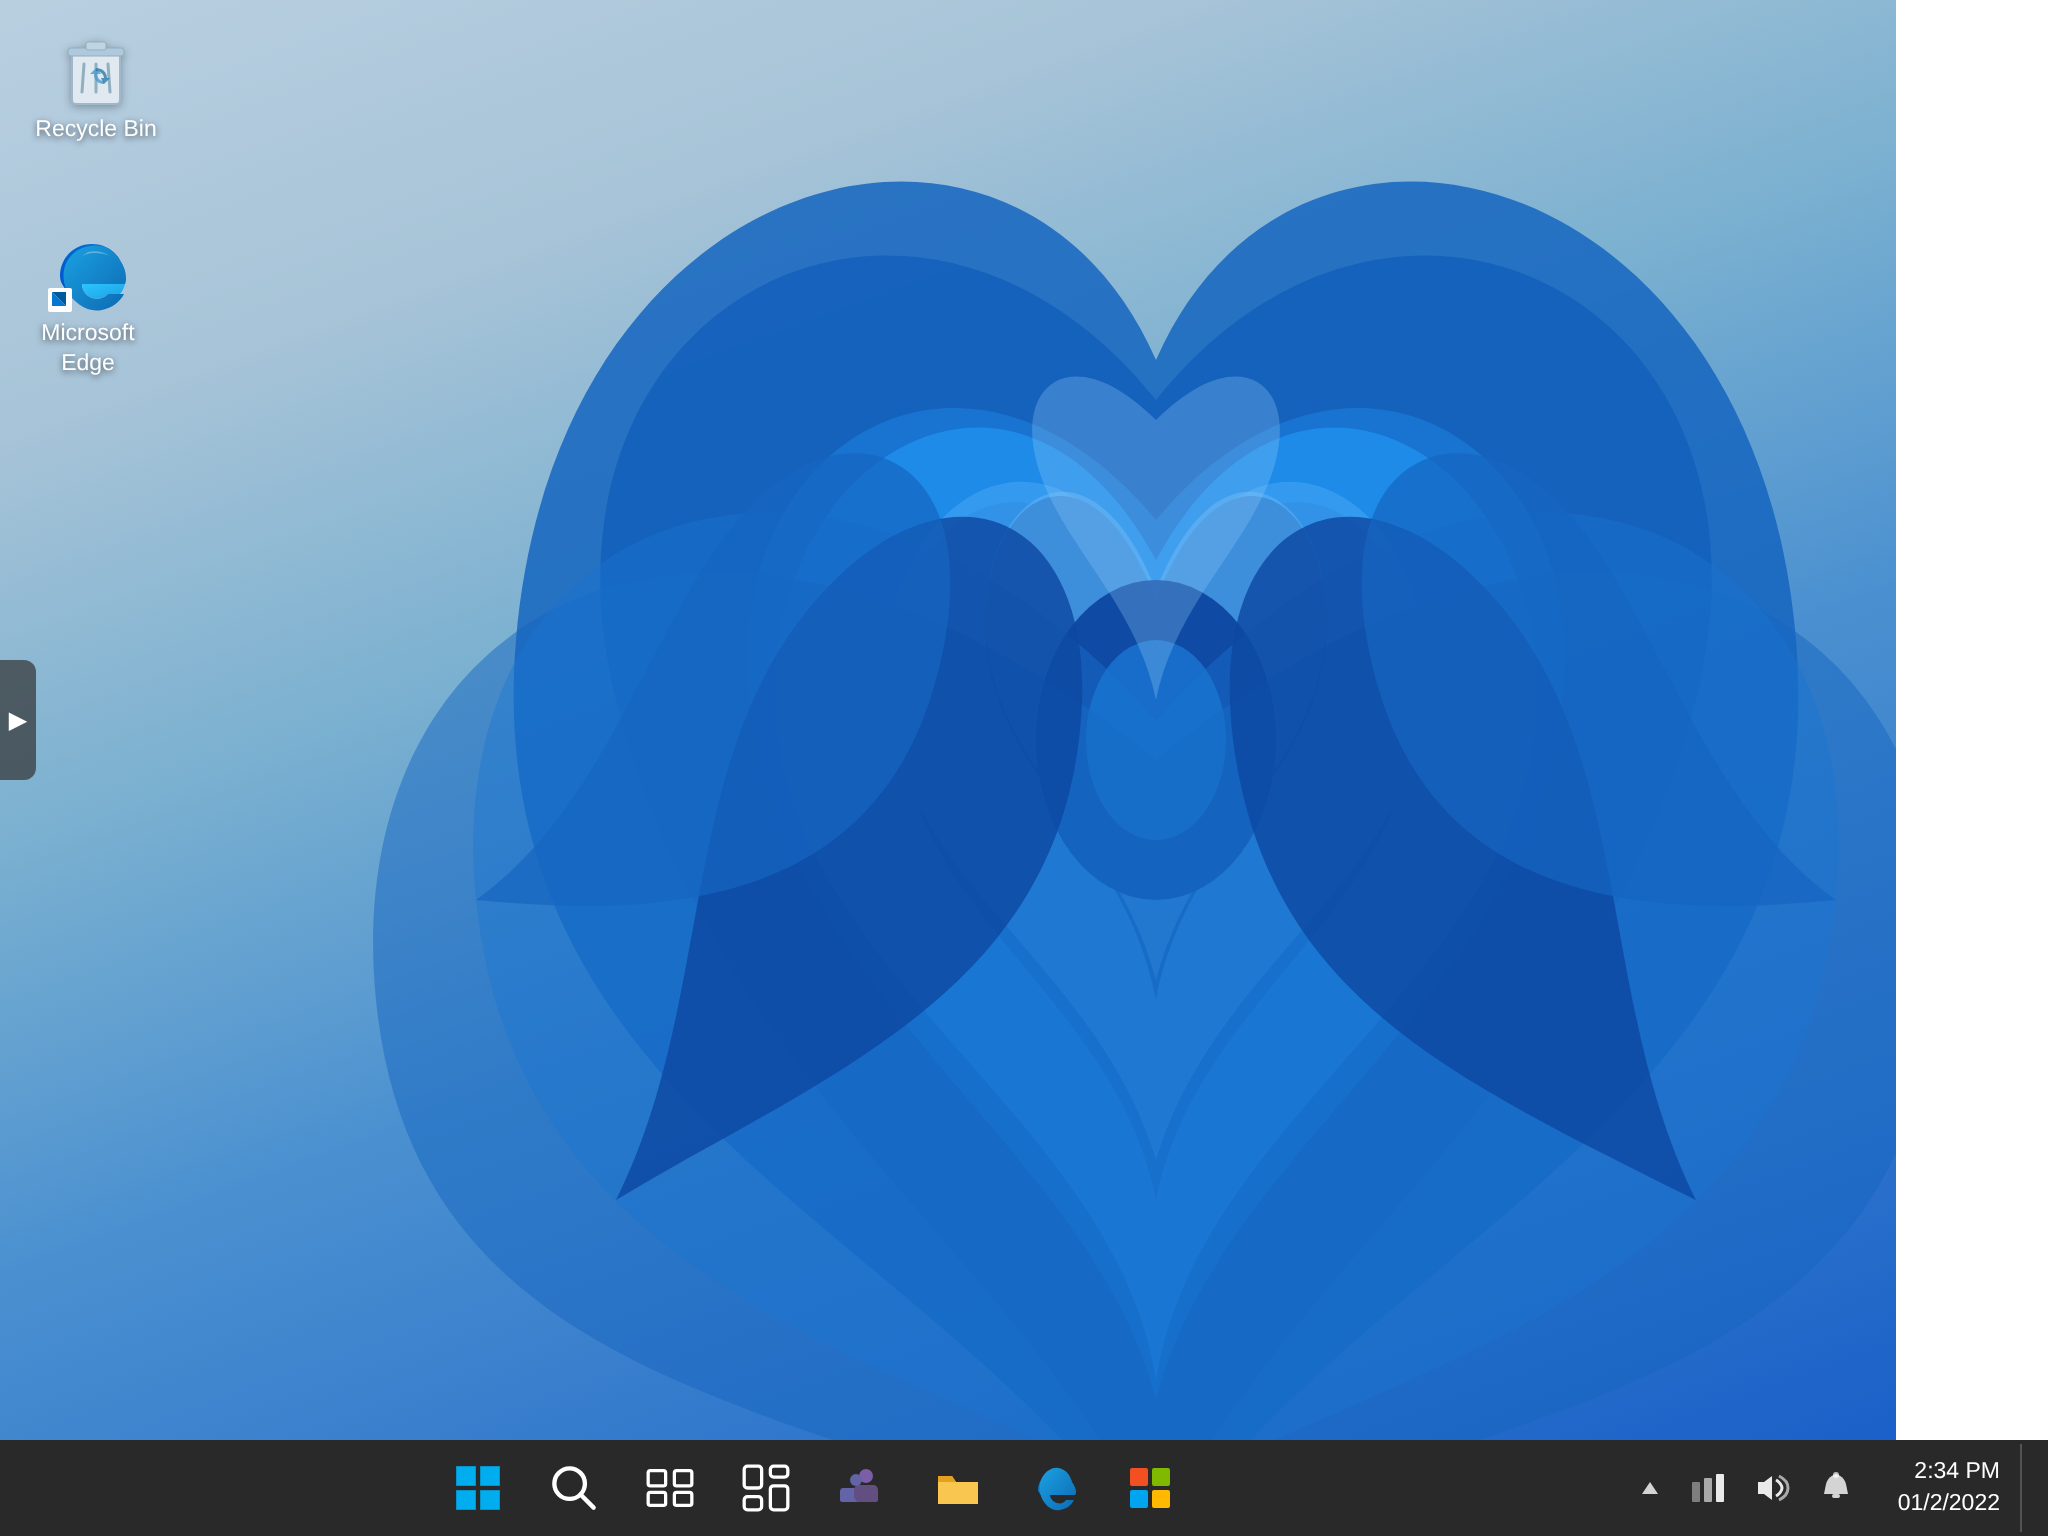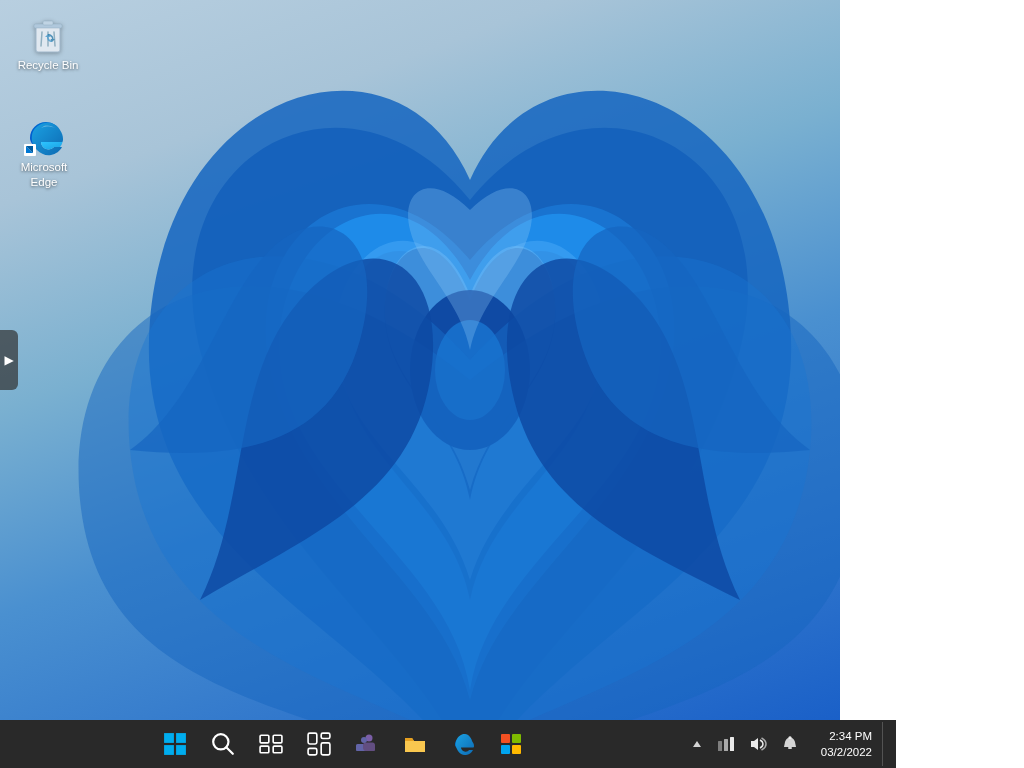--- a/index.html
+++ b/index.html
@@ -7,21 +7,21 @@
     body {
       width: 1024px;
       height: 768px;
       overflow: hidden;
       font-family: 'Segoe UI', Arial, sans-serif;
       position: relative;
       cursor: default;
     }
 
     #desktop {
-      width: 840px;
+      width: 948px;
       height: 720px;
       position: relative;
       background: linear-gradient(160deg, #b8cfe0 0%, #a8c4d8 20%, #7ab0d0 40%, #4a90d0 60%, #1a60c8 100%);
       overflow: hidden;
     }
 
     
     #bloom {
       position: absolute;
       right: -60px;
@@ -76,21 +76,21 @@
       display: flex;
       align-items: center;
       justify-content: center;
       cursor: pointer;
       color: white;
       font-size: 12px;
     }
 
     
     #taskbar {
-      width: 896px;
+      width: 1024px;
       height: 48px;
       background: rgba(30, 30, 30, 0.95);
       display: flex;
       align-items: center;
       position: relative;
       z-index: 100;
     }
 
     #taskbar-left {
       display: flex;
@@ -394,20 +394,20 @@
           <path d="M9,1 C9,1 13,2 14,6 L15,11 L3,11 L4,6 C5,2 9,1 9,1Z" fill="white" opacity="0.8"></path>
           <rect x="7" y="11" width="4" height="2" rx="1" fill="white" opacity="0.8"></rect>
           <circle cx="9" cy="1.5" r="1.5" fill="white" opacity="0.7"></circle>
         </svg>
       </div>
 
     </div>
 
     <div id="clock">
       <span>2:34 PM</span>
-      <span>03/2/2022</span>
+      <span>01/2/2022</span>
     </div>
 
     <div id="show-desktop"></div>
 
   </div>
 
 </div>
 
 </body></html>

